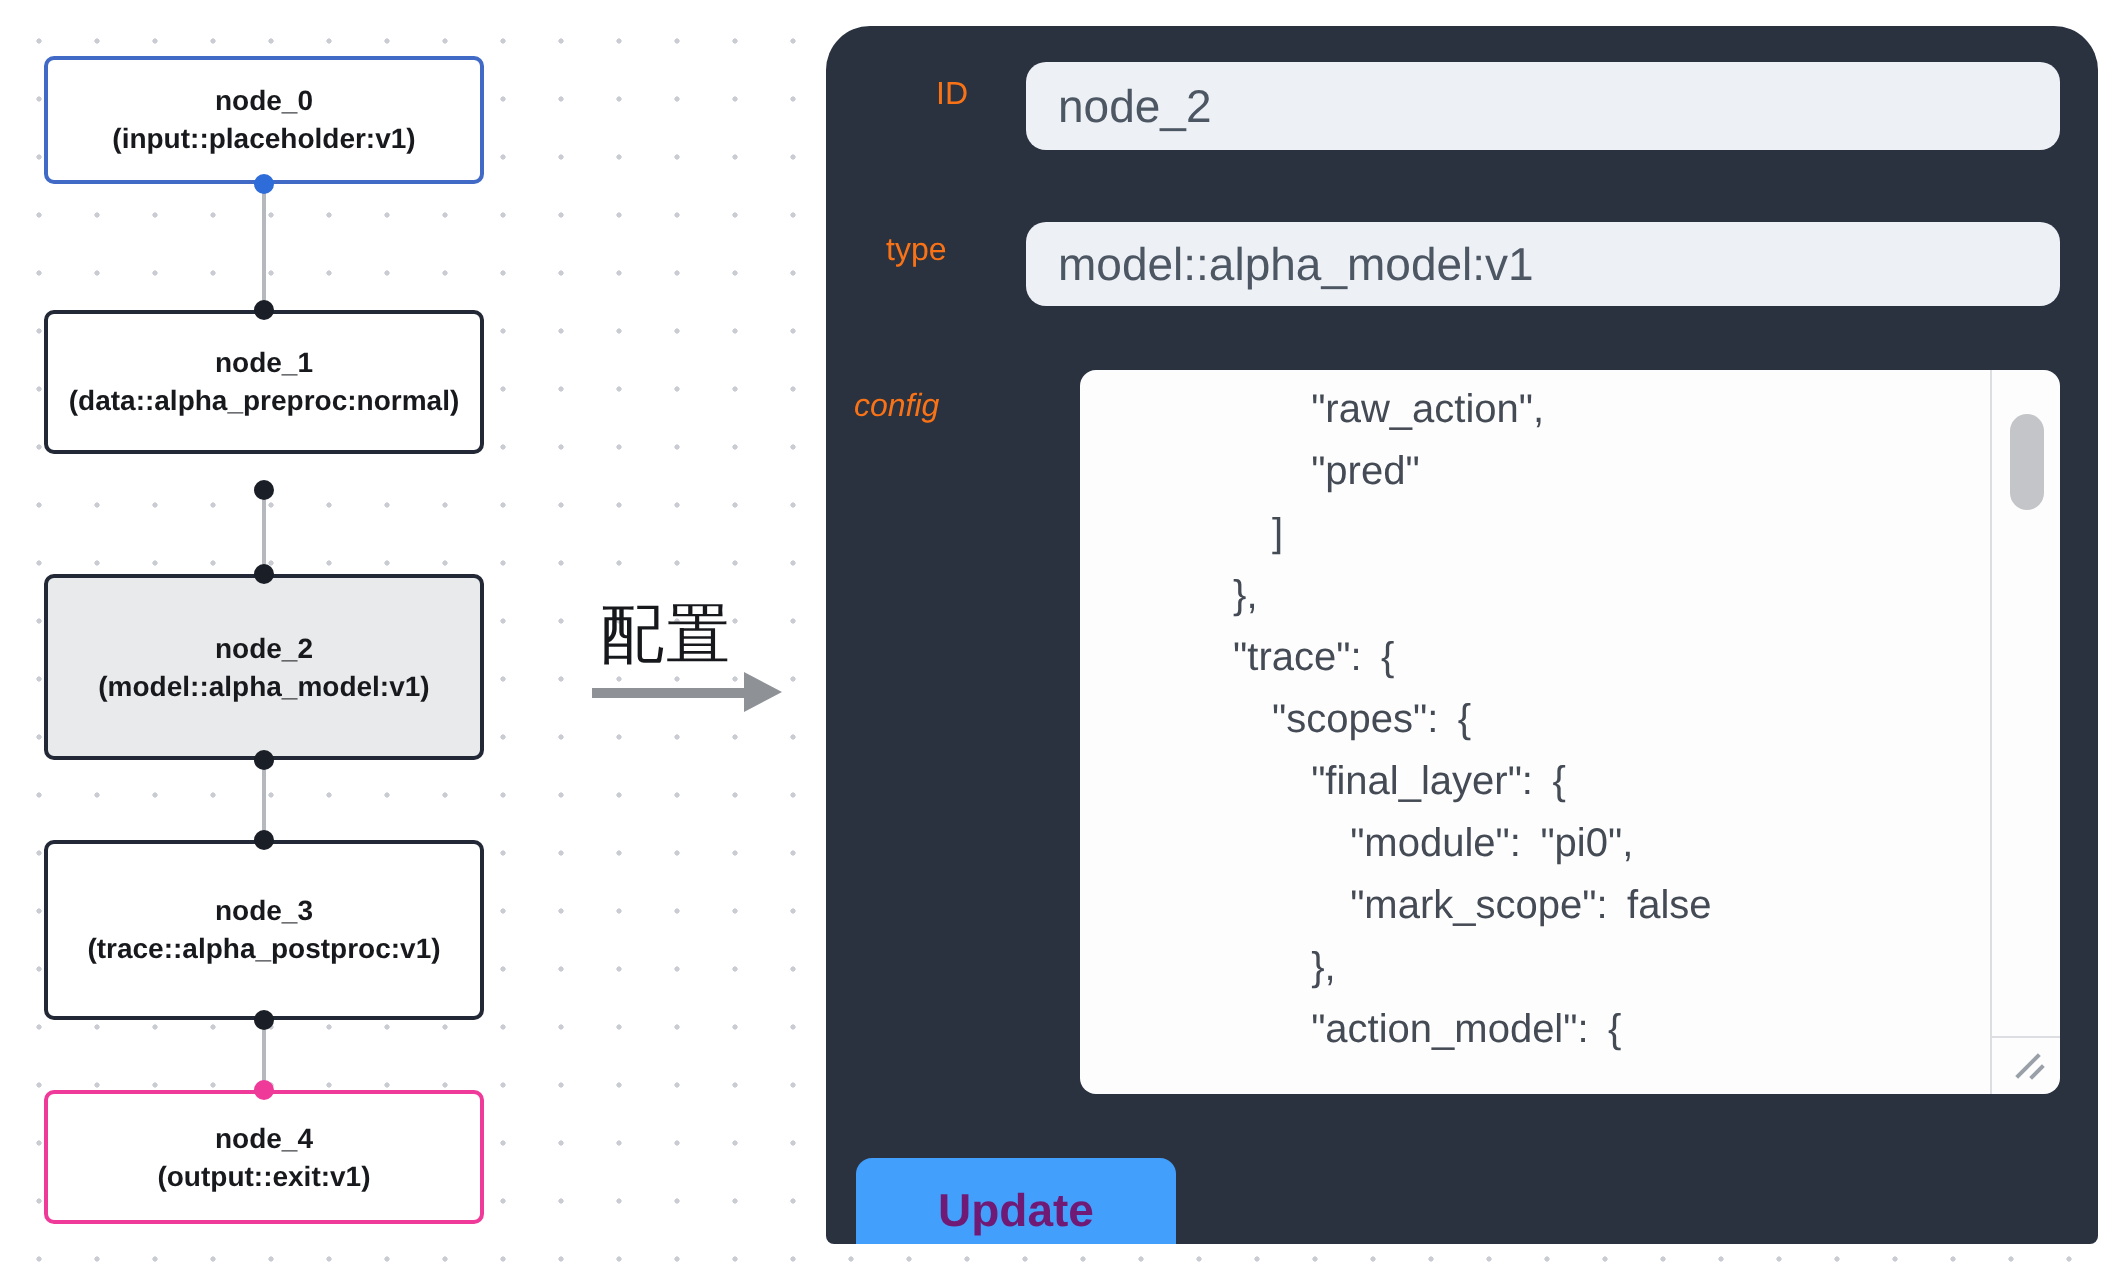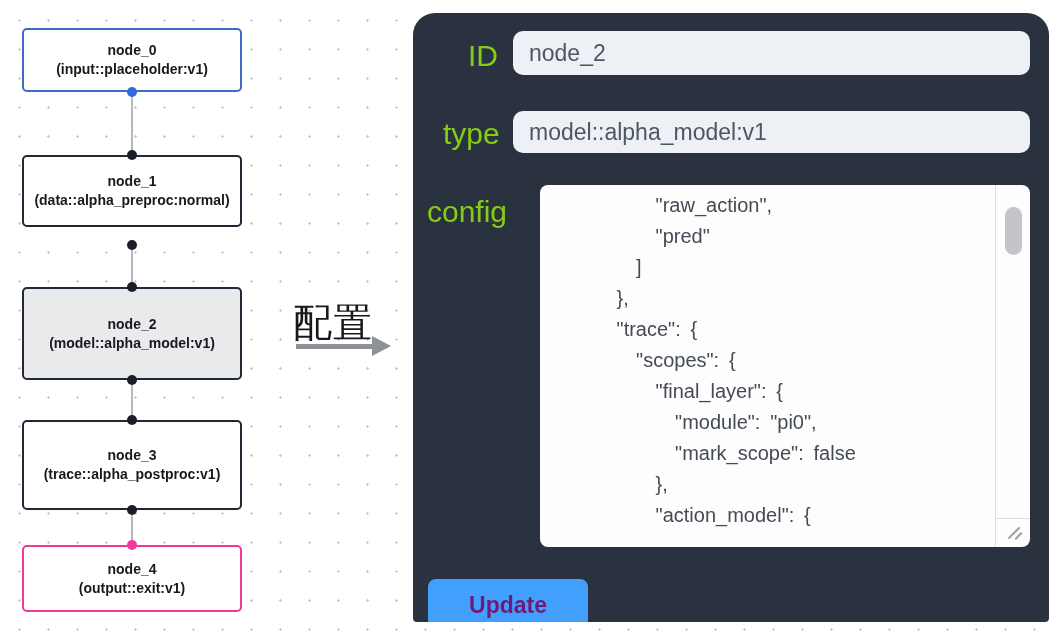--- a/index.html
+++ b/index.html
@@ -61,21 +61,21 @@
   .port.blue { background: #2e6cd9; }
   .port.pink { background: #ef3a99; }
 
   
   .transfer-label {
     position: absolute;
     left: 291px;
     top: 296px;
     width: 84px;
     text-align: center;
-    font-size: 39px;
+    font-size: 32px;
     color: #17181c;
     letter-spacing: 1px;
   }
   .arrow-shaft {
     position: absolute;
     left: 296px;
     top: 344px;
     width: 76px;
     height: 5px;
     background: #8e9196;
@@ -96,26 +96,26 @@
     left: 413px;
     top: 13px;
     width: 636px;
     height: 609px;
     background: #2a3240;
     border-radius: 22px 22px 4px 4px;
     overflow: hidden;
   }
   .p-label {
     position: absolute;
-    color: #84cc16;
-    font-size: 30px;
+    color: #f97316;
+    font-size: 16px;
   }
   .lbl-id     { left: 55px; top: 26px; }
   .lbl-type   { left: 30px; top: 104px; }
-  .lbl-config { left: 14px; top: 182px; }
+  .lbl-config { left: 14px; top: 182px; font-style: italic; }
 
   .p-input {
     position: absolute;
     left: 100px;
     width: 517px;
     background: #edf0f5;
     border: none;
     outline: none;
     border-radius: 10px;
     font-family: "Liberation Sans", "DejaVu Sans", sans-serif;

